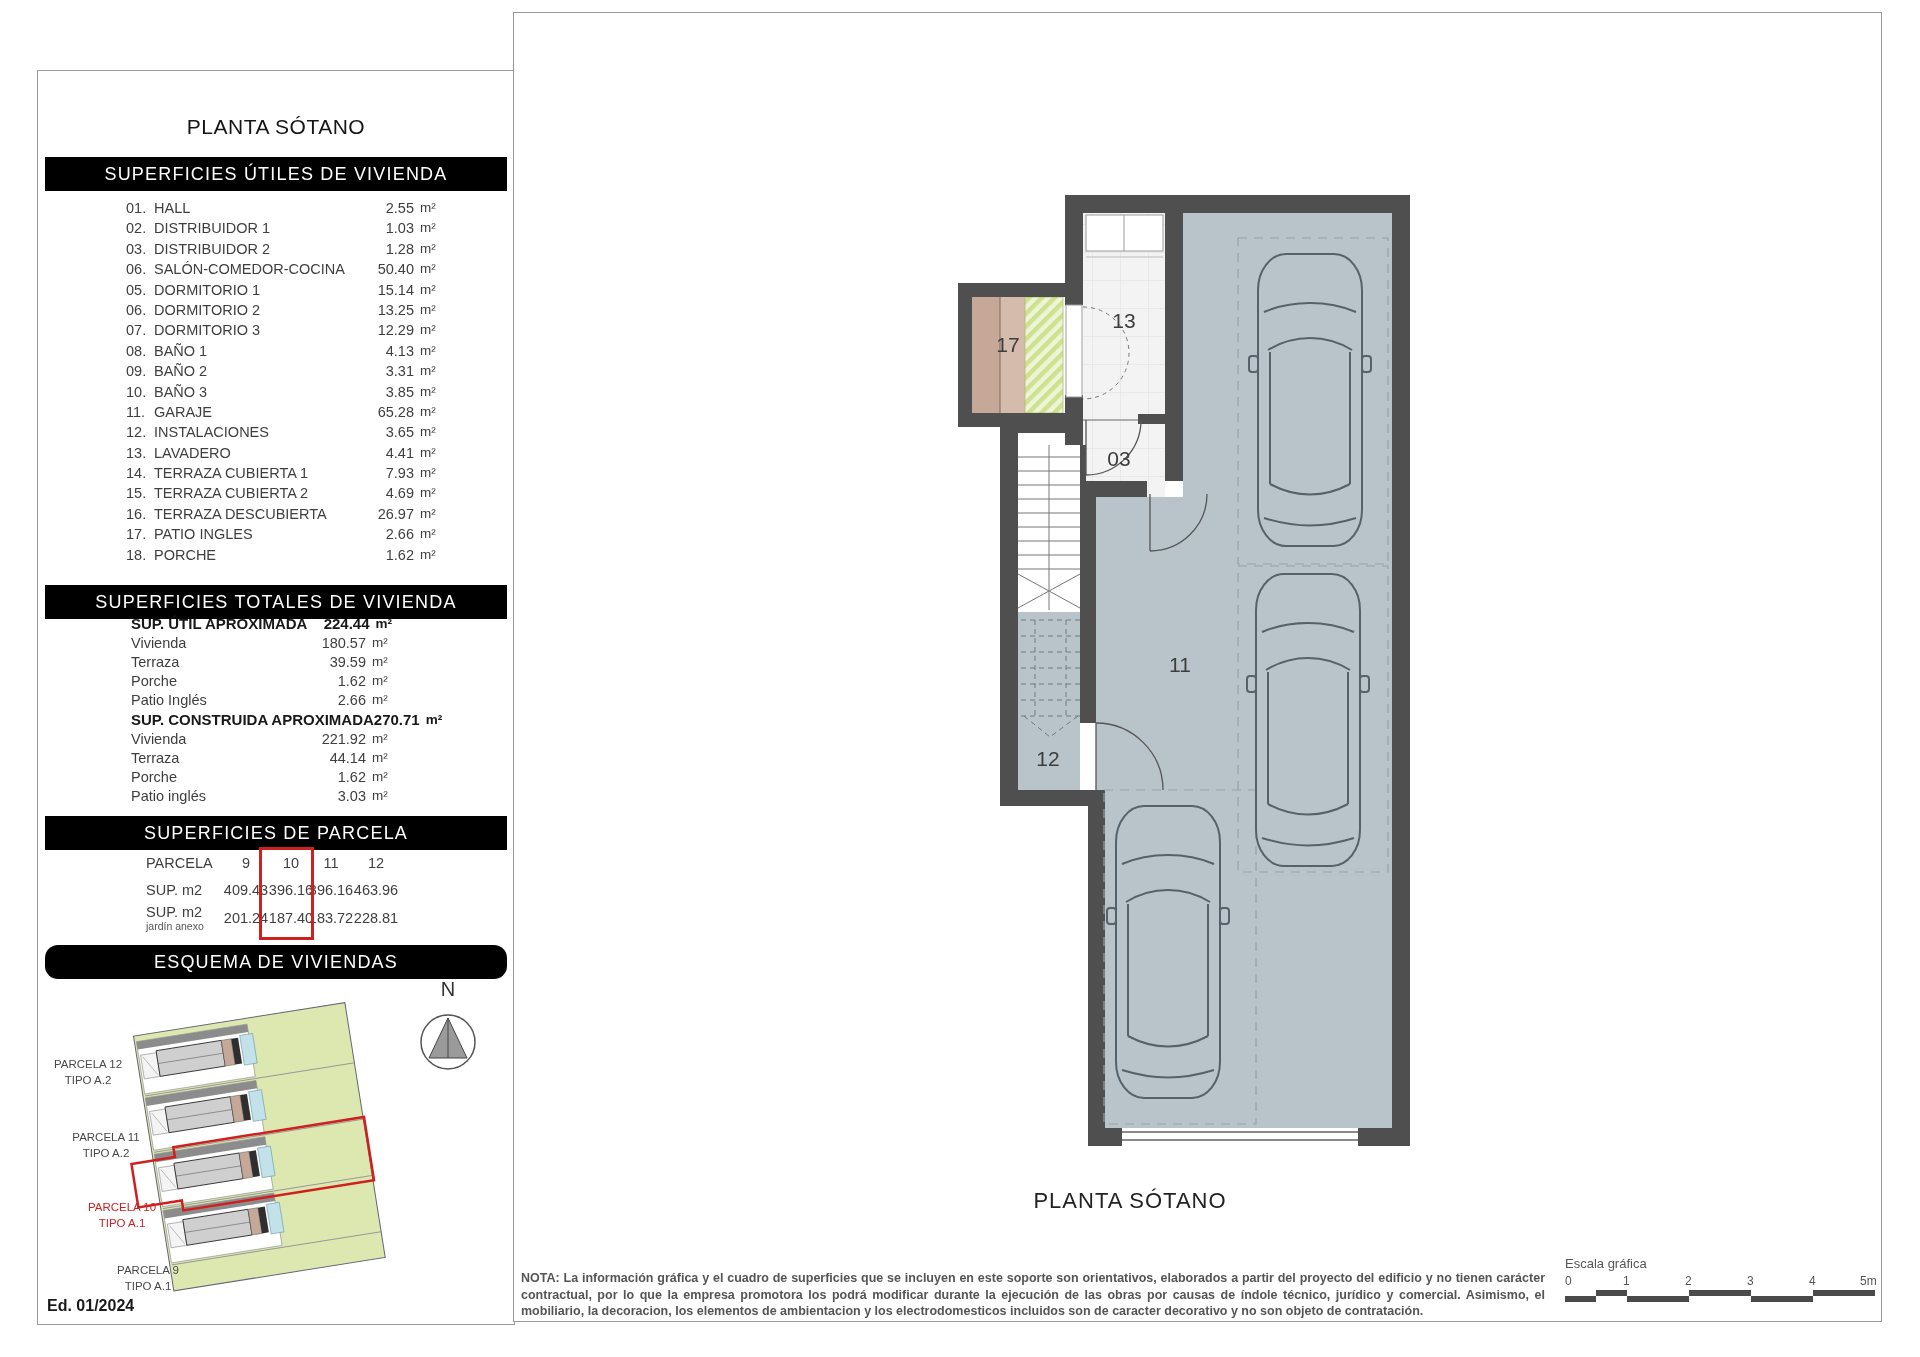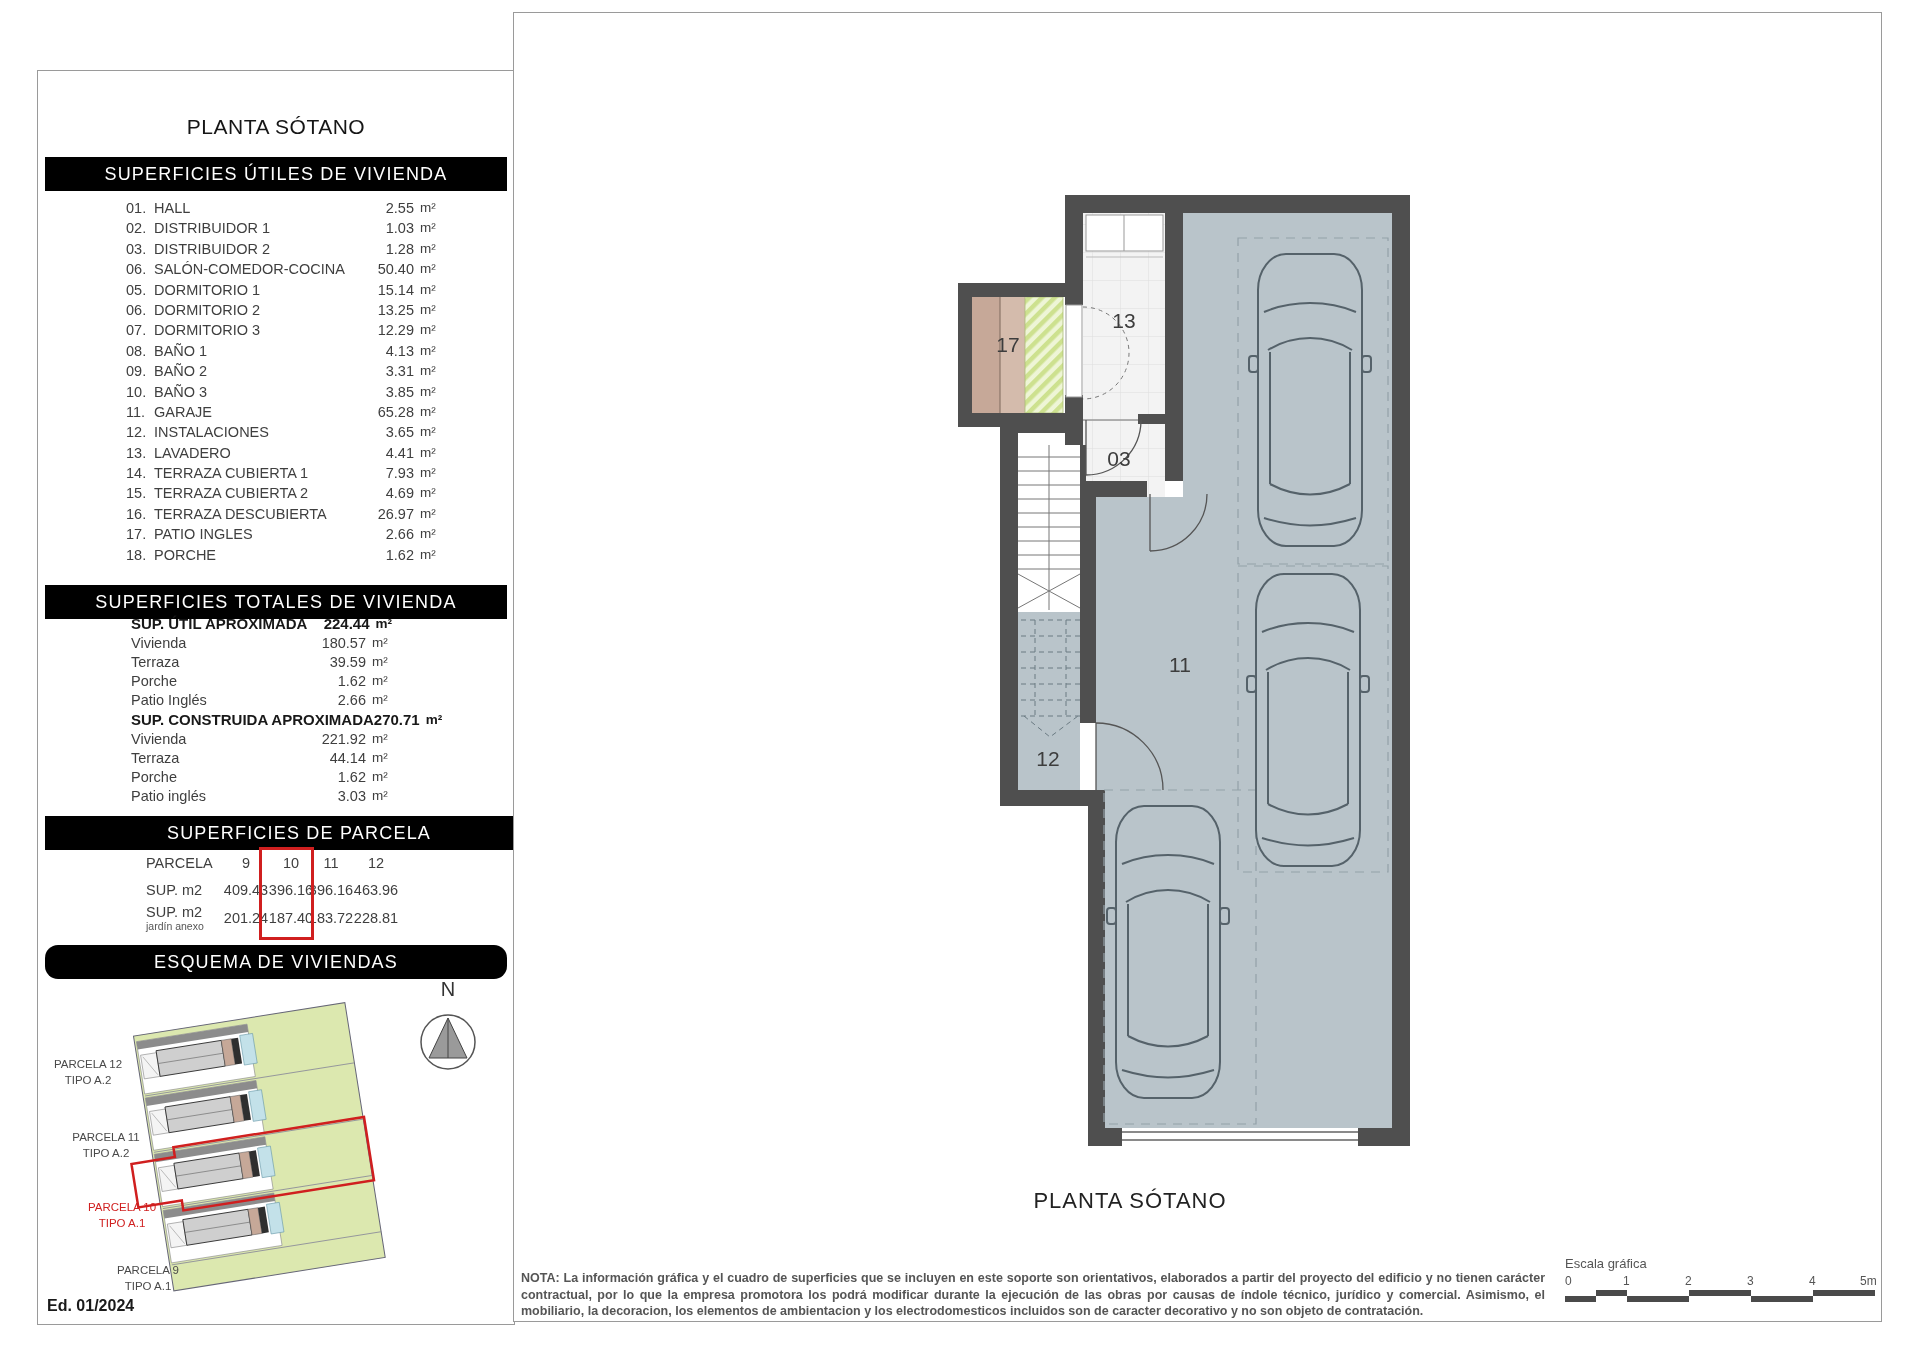--- a/index.html
+++ b/index.html
@@ -6,21 +6,21 @@
   body{
     width:1920px;height:1357px;position:relative;background:#fff;
     font-family:"Liberation Sans", sans-serif;color:#3c3c3c;overflow:hidden;
   }
   
   .panel{position:absolute;left:37px;top:70px;width:476px;height:1253px;border:1px solid #9a9a9a;background:#fff;}
   .ptitle{position:absolute;left:0;width:100%;text-align:center;font-size:21px;letter-spacing:.5px;color:#161616;}
   .ptitle1{top:12px;} .ptitle2{top:44px;}
   .bar{position:absolute;left:7px;width:462px;height:34px;background:#000;color:#ffffff;
        display:flex;align-items:center;justify-content:center;font-size:18px;font-weight:400;letter-spacing:1.2px;}
-  .bar-utiles{top:86px;} .bar-totales{top:514px;} .bar-parcela{top:745px;padding-left:23px;} .bar-esquema{top:874px;border-radius:13px;}
+  .bar-utiles{top:86px;} .bar-totales{top:514px;} .bar-parcela{top:745px;} .bar-esquema{top:874px;border-radius:13px;}
   .rooms{position:absolute;top:129px;left:0;width:100%;}
   .room-row{height:20.4px;display:flex;font-size:14.5px;color:#3f3f3f;padding-right:70px;}
   .room-num{margin-left:88px;width:28px;}
   .room-name{flex:1;margin-left:0;white-space:nowrap;overflow:hidden;}
   .room-val{width:62px;text-align:right;}
   .room-unit{width:24px;padding-left:6px;font-size:13.5px;}
   .tot-block{position:absolute;left:93px;right:116px;}
   .tot-util{top:543px;} .tot-built{top:639px;}
   .tot-row{height:19px;display:flex;align-items:center;font-size:14.5px;color:#3f3f3f;}
   .tot-row.head{font-weight:bold;font-size:15px;color:#181818;}

